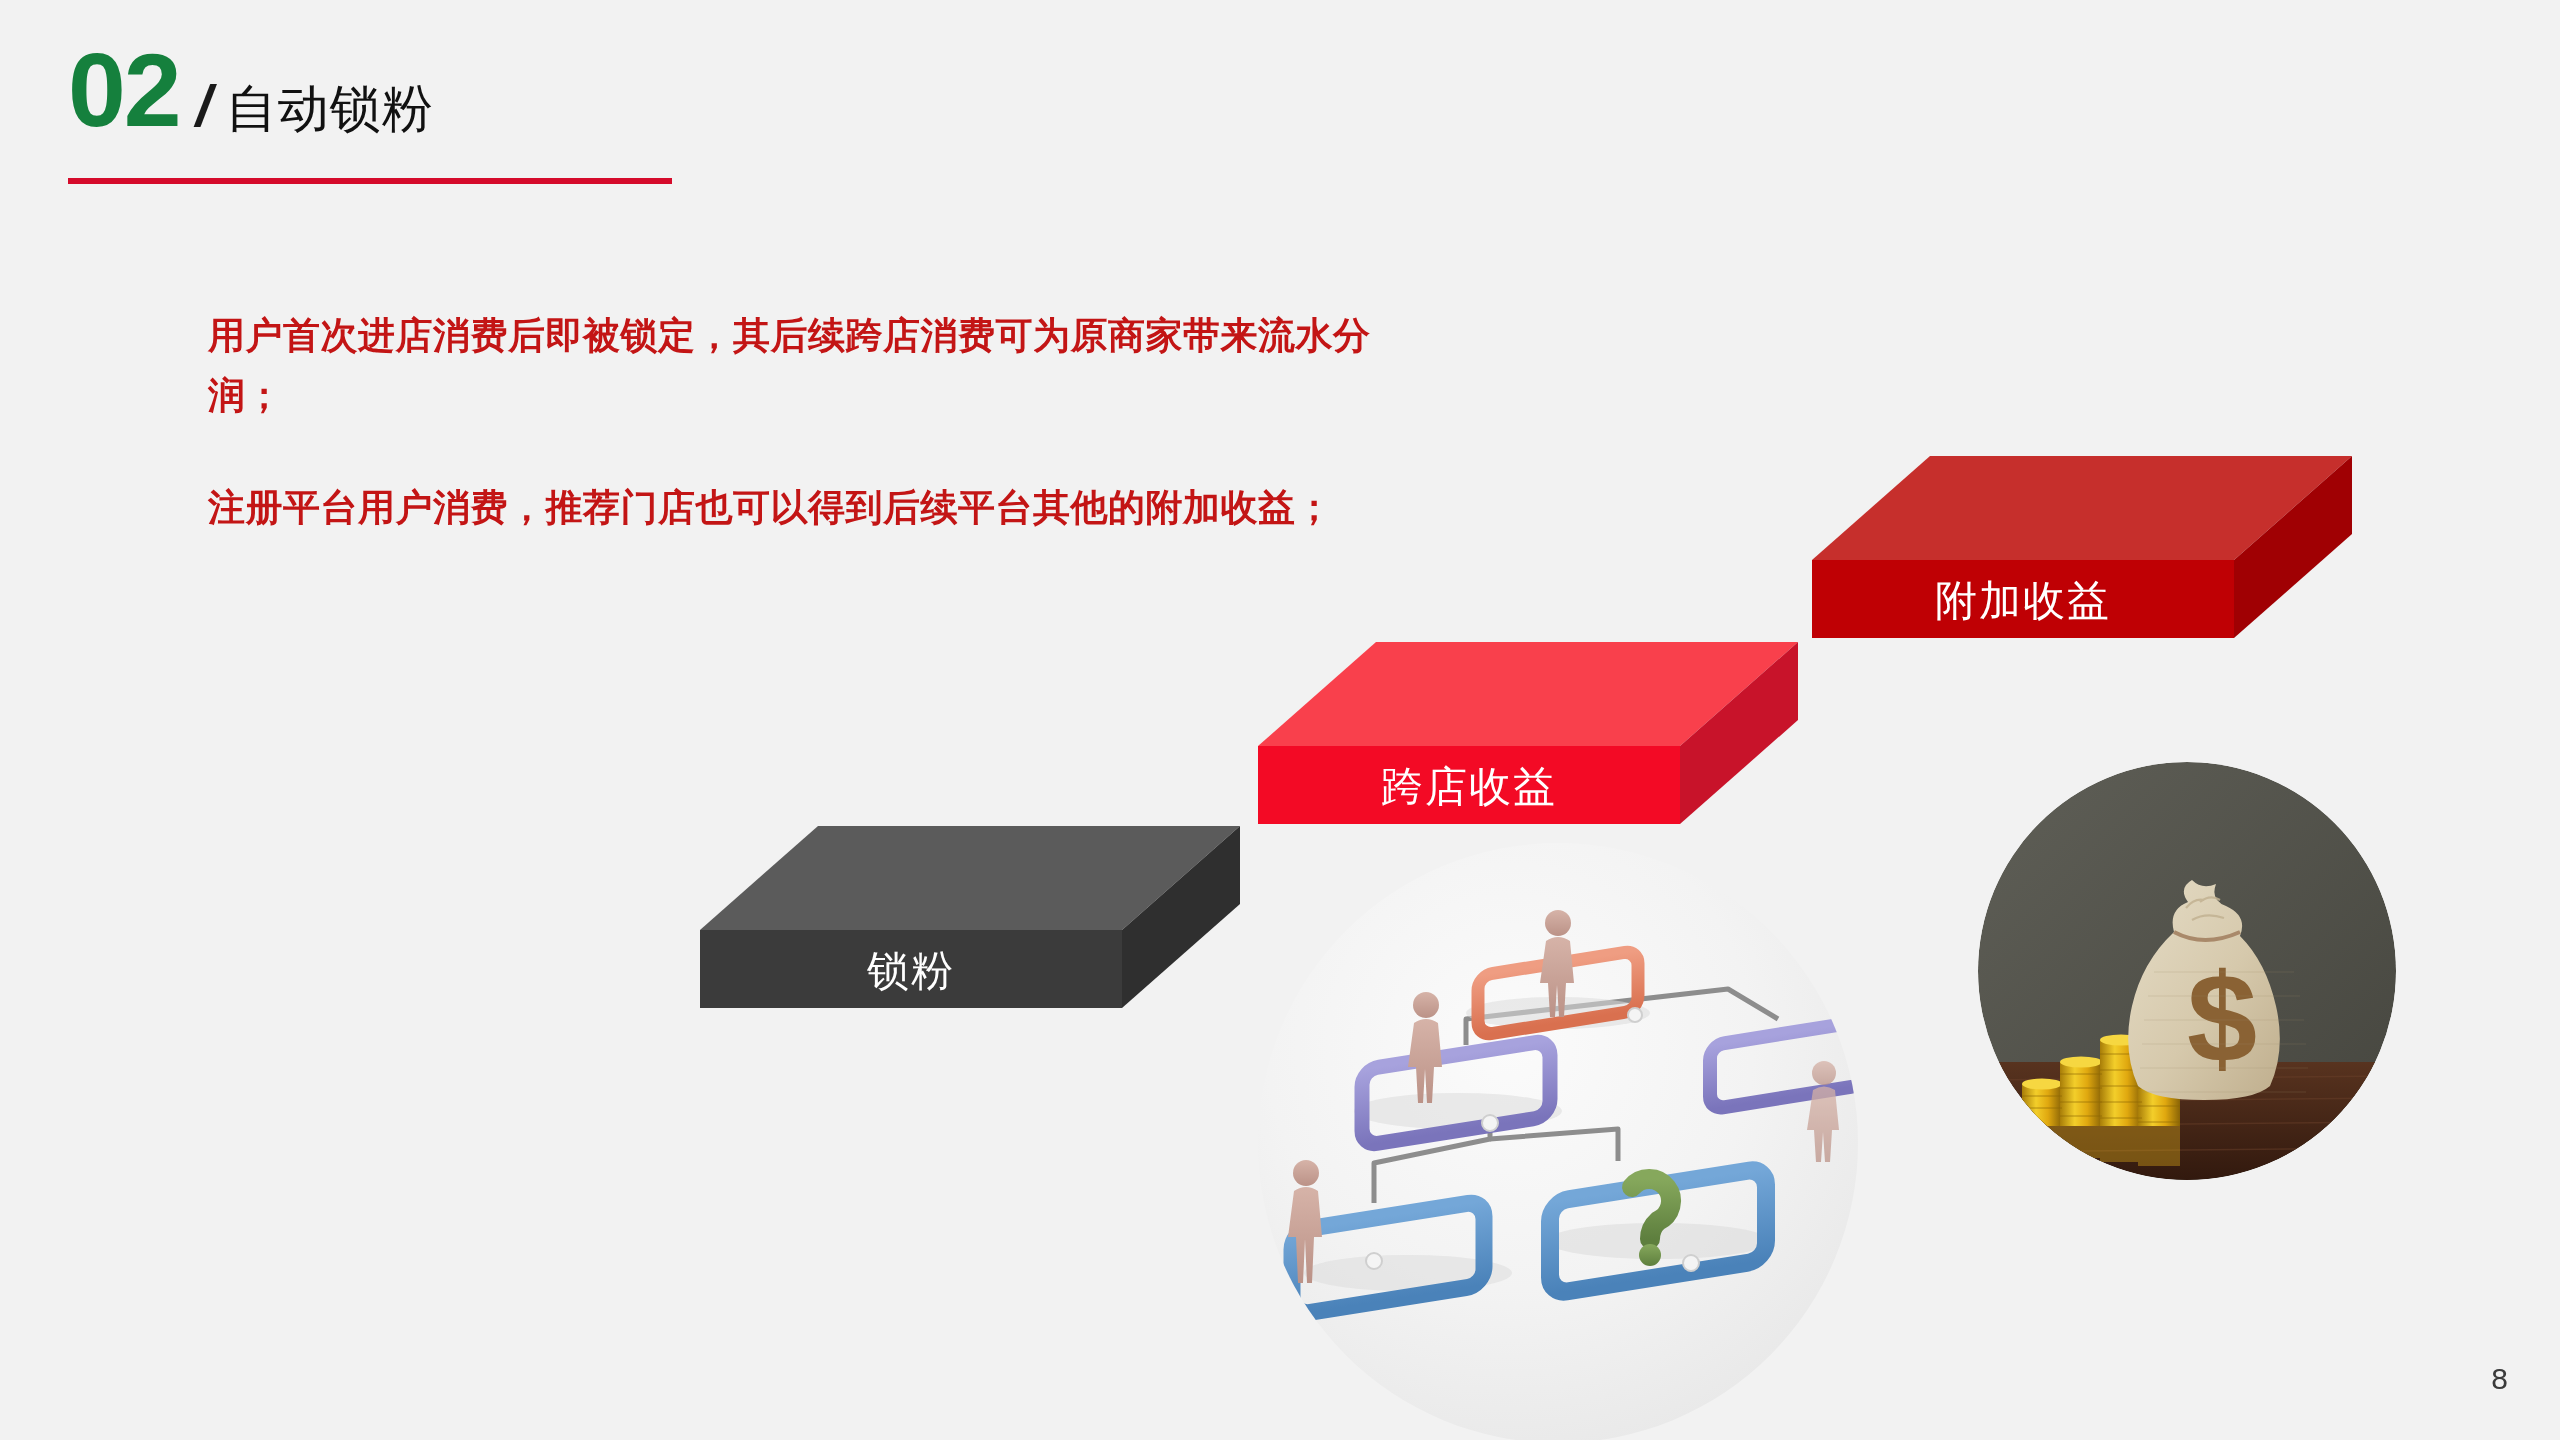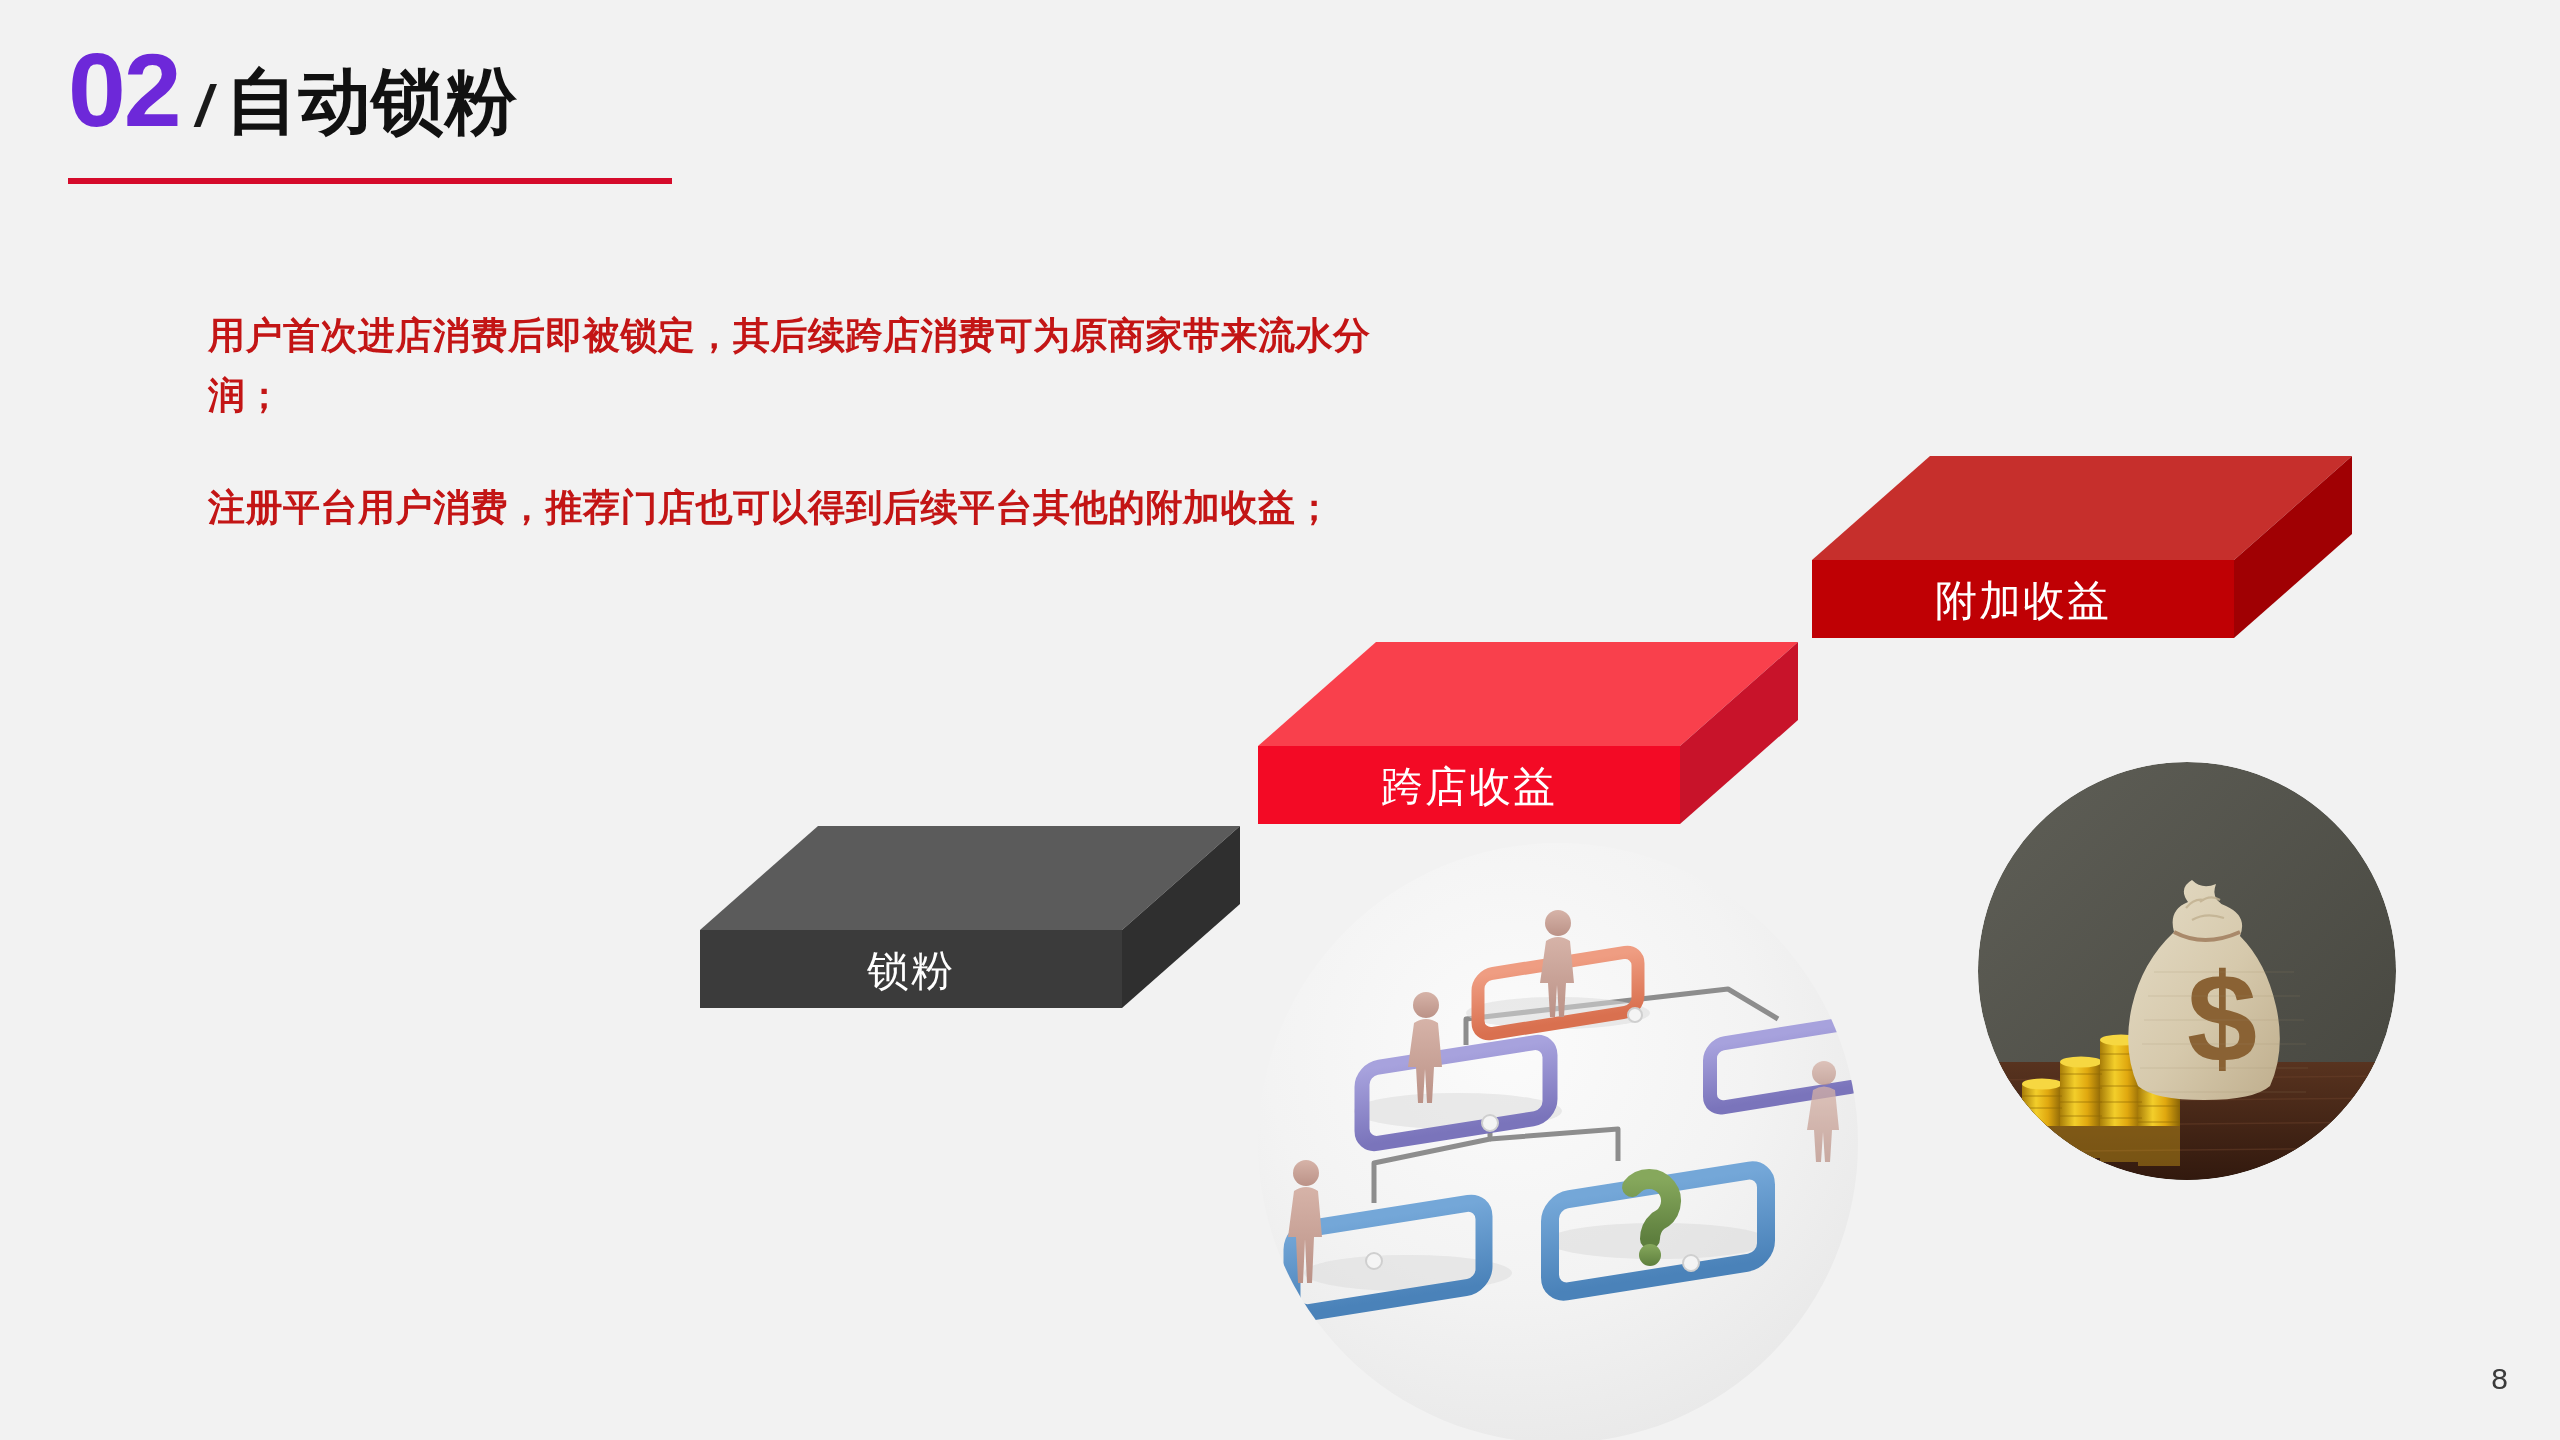--- a/index.html
+++ b/index.html
@@ -30,37 +30,37 @@
     height: 150px;
   }
   .title-row {
     display: flex;
     align-items: baseline;
     height: 118px;
   }
   .title-number {
     font-size: 104px;
     font-weight: 800;
-    color: #6d28d9;
+    color: #15803d;
     letter-spacing: -2px;
     line-height: 1;
     font-family: "Liberation Sans", "DejaVu Sans", sans-serif;
     text-align: center;
   }
   .title-slash {
     font-size: 58px;
     font-weight: 700;
     color: #1a1a1a;
     font-style: italic;
     margin: 0 14px 0 16px;
     line-height: 1;
   }
   .title-text {
-    font-size: 72px;
-    font-weight: 700;
+    font-size: 51px;
+    font-weight: 400;
     color: #111111;
     line-height: 1;
     letter-spacing: 1px;
   }
   .title-rule {
     position: absolute;
     left: 0;
     top: 140px;
     width: 604px;
     height: 6px;

